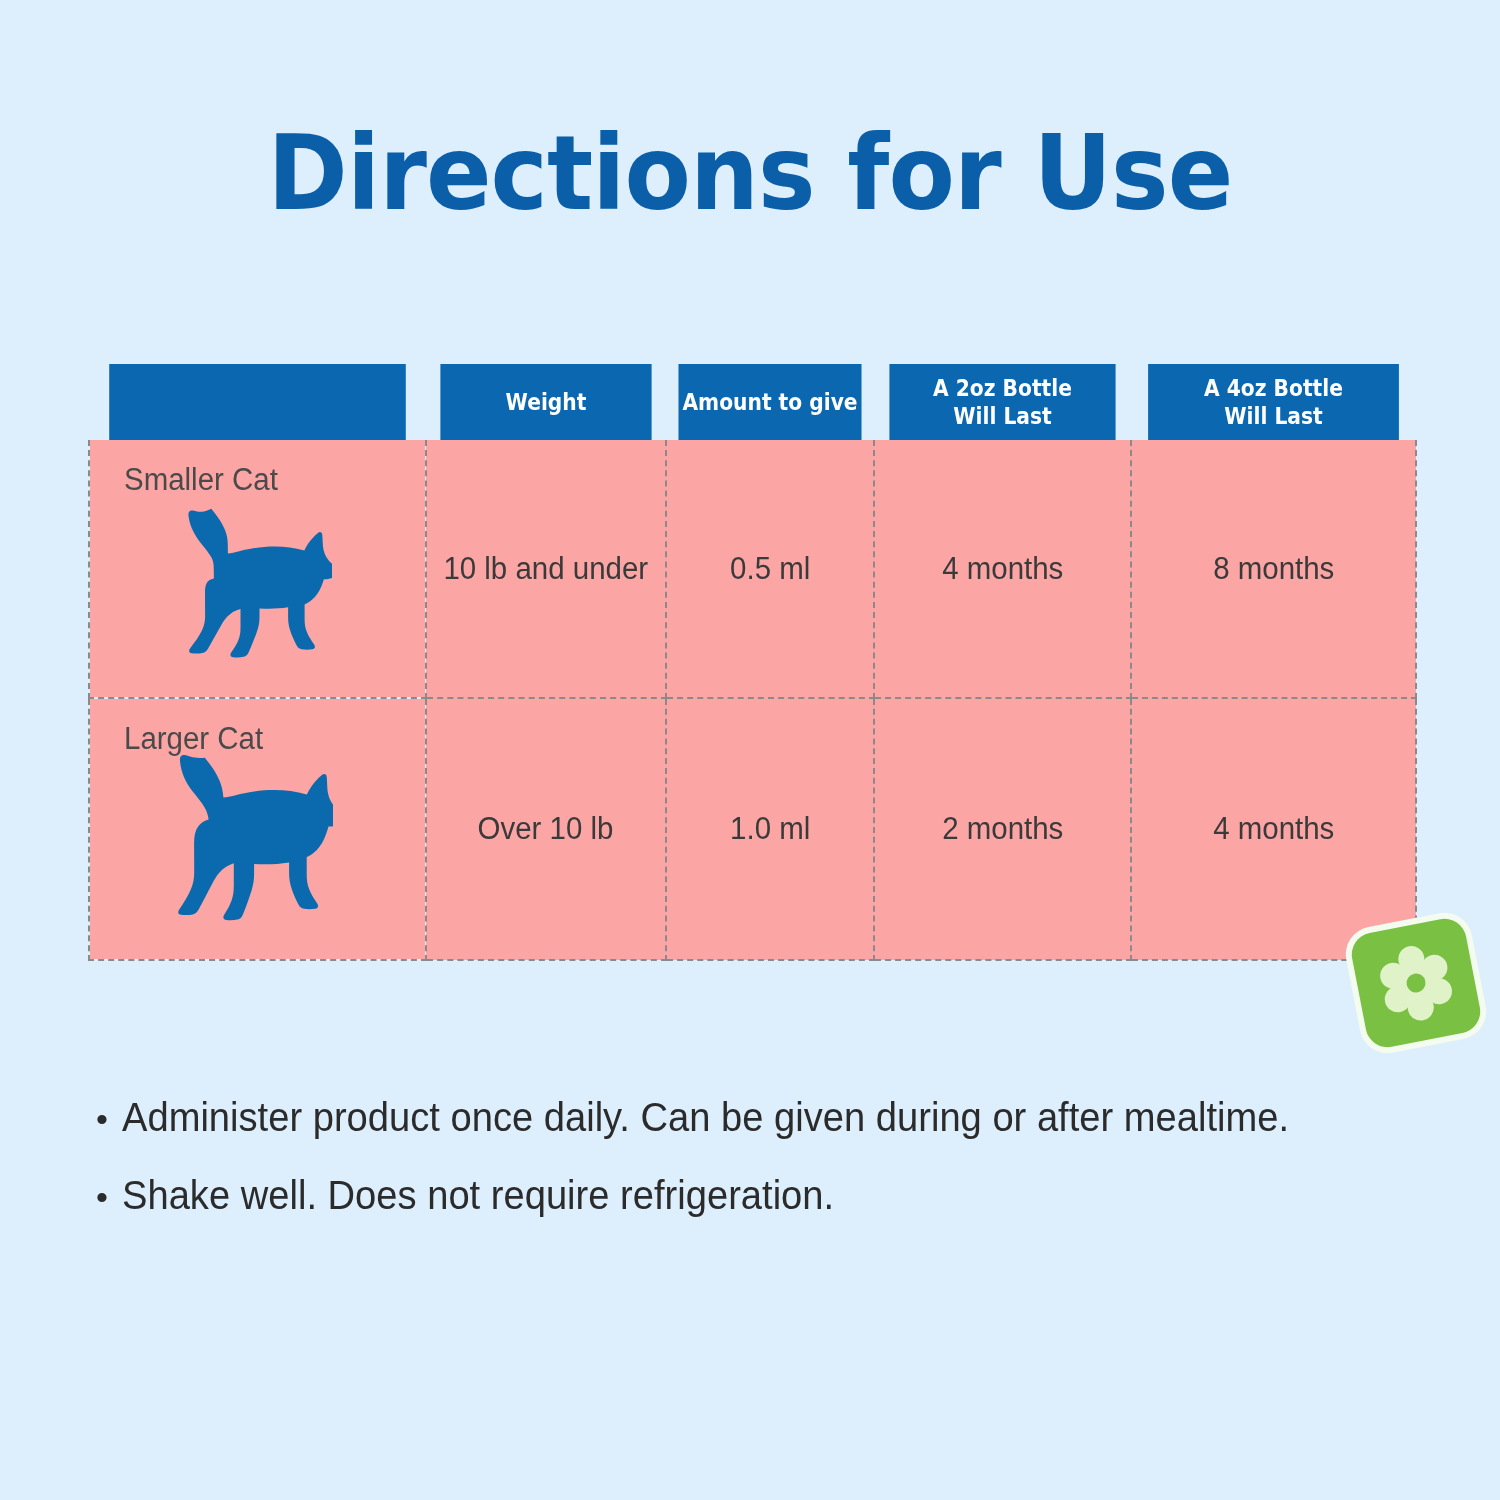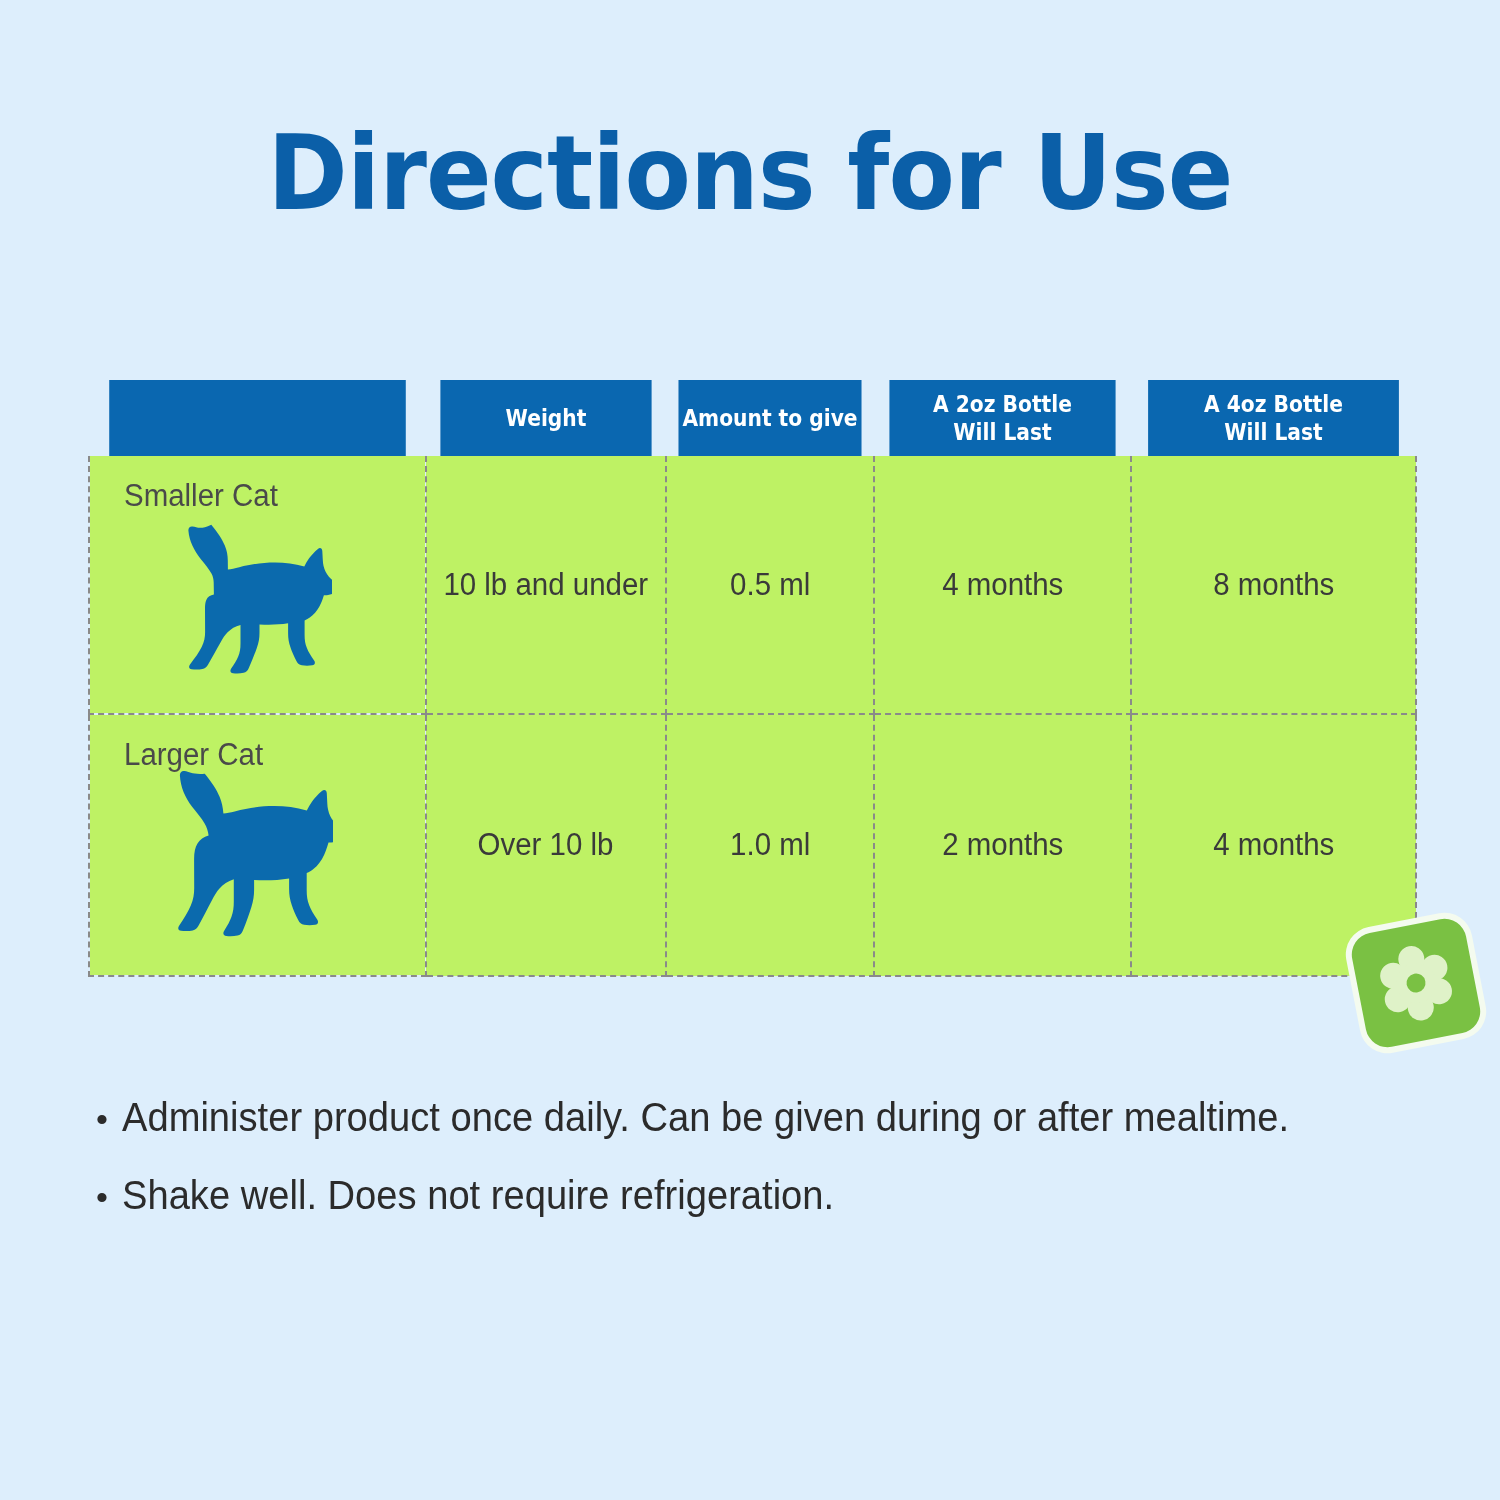--- a/index.html
+++ b/index.html
@@ -31,21 +31,21 @@
     letter-spacing: -1px;
     transform: scaleX(0.93);
     transform-origin: center center;
     white-space: nowrap;
   }
 
   
   .table-wrap {
     position: absolute;
     left: 88px;
-    top: 380px;
+    top: 364px;
     width: 1327px;
   }
   .dir-table {
     width: 100%;
     border-collapse: collapse;
     table-layout: fixed;
   }
   .dir-table col.c-animal { width: 337px; }
   .dir-table col.c-weight { width: 240px; }
   .dir-table col.c-amount { width: 208px; }
@@ -65,21 +65,21 @@
     vertical-align: middle;
     text-align: center;
     transform: scaleX(0.88);
     letter-spacing: 0px;
   }
   .dir-table thead th.blank-head { background: #0a67b0; }
   .hdr-line { display: block; }
 
   
   .dir-table tbody td {
-    background: #bef264;
+    background: #fca5a5;
     border-right: 2px dashed #8a8a8a;
     border-bottom: 2px dashed #8a8a8a;
     text-align: center;
     vertical-align: middle;
     color: #3a3a3a;
     font-family: "Liberation Sans", sans-serif;
     font-size: 31px;
     padding: 0;
   }
   .dir-table tbody tr td:first-child {

